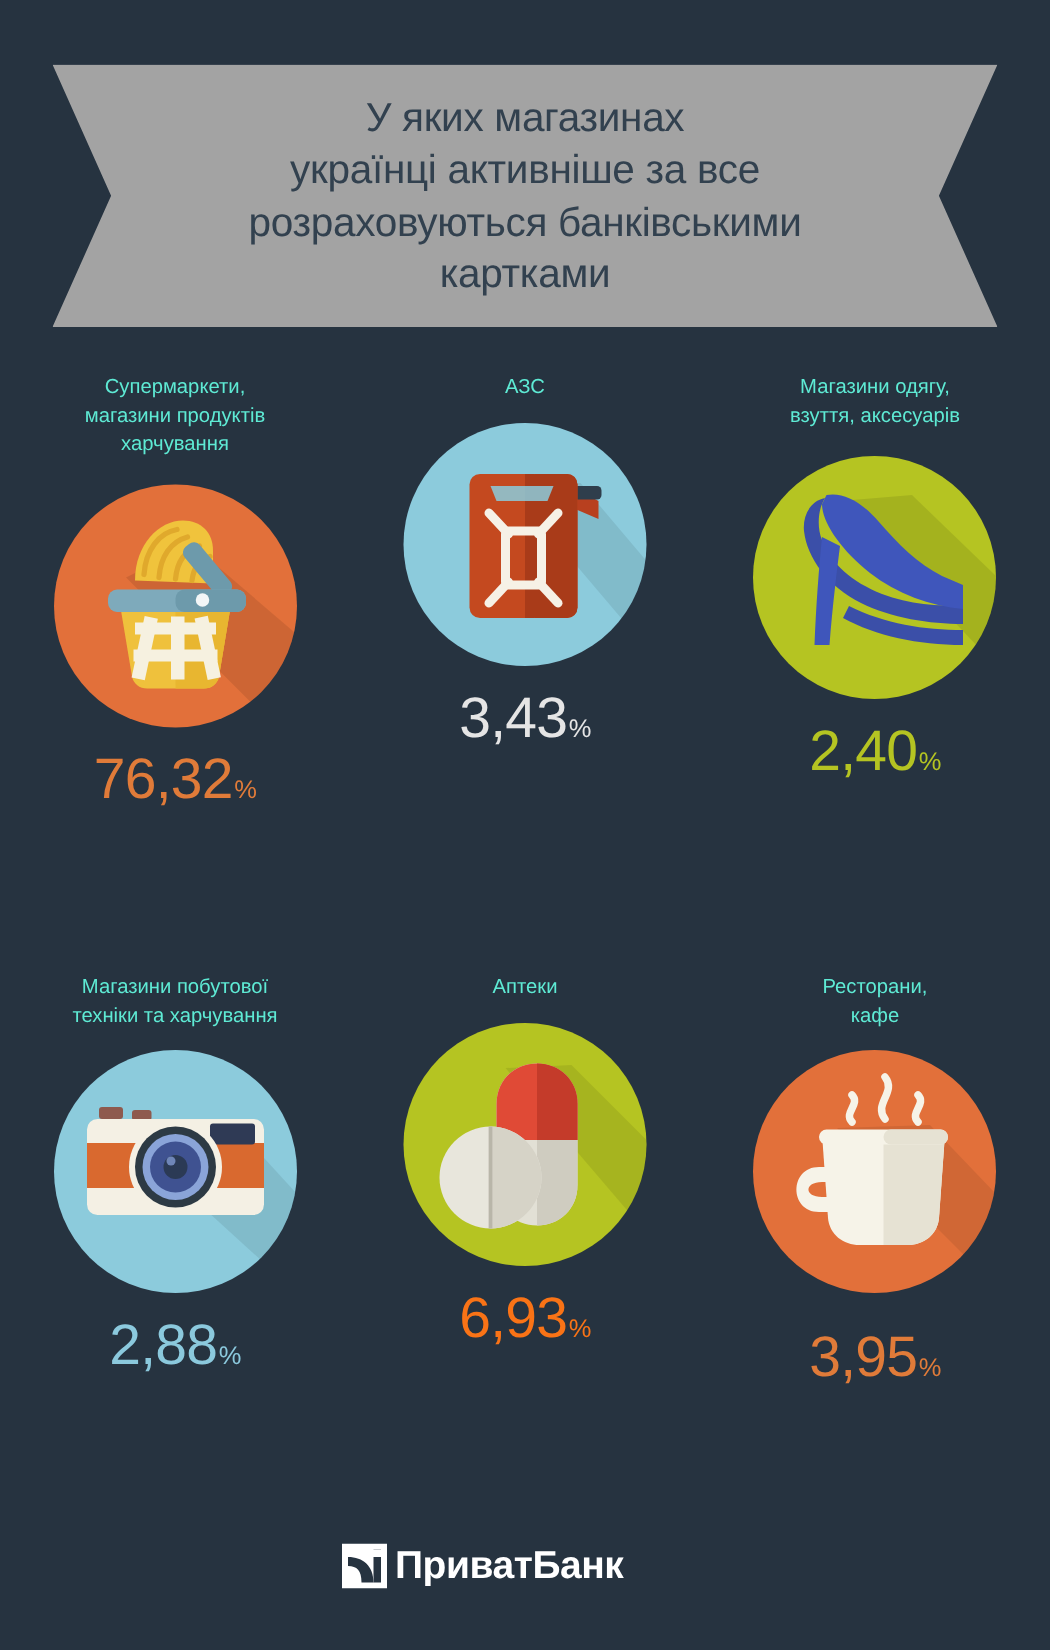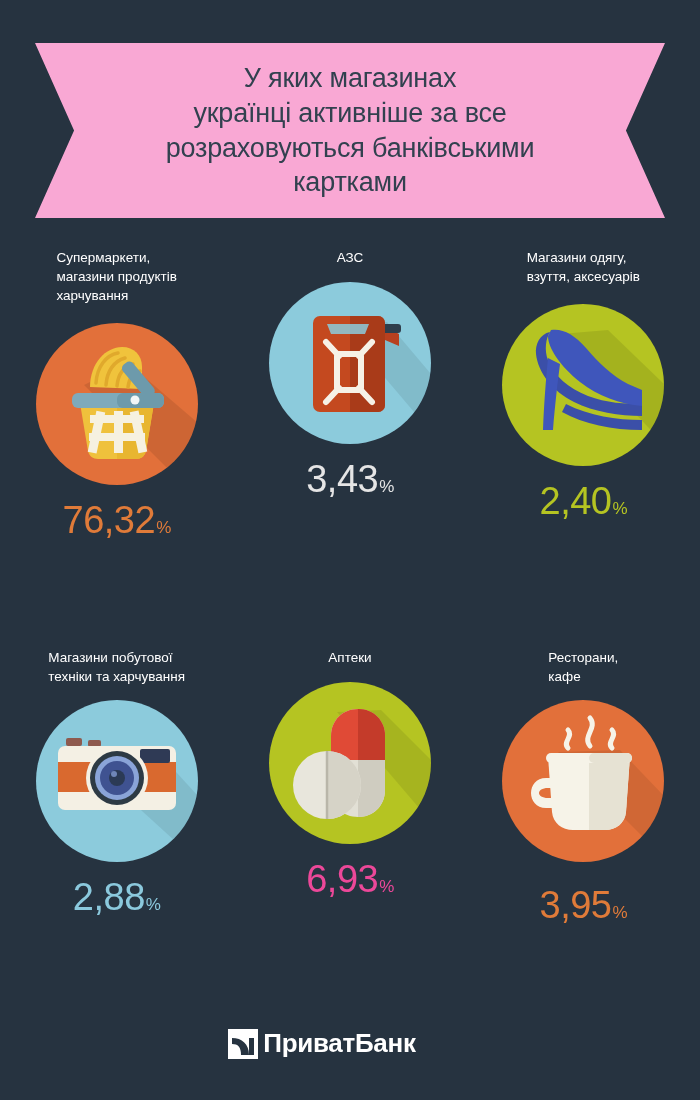--- a/index.html
+++ b/index.html
@@ -19,21 +19,21 @@
   .ribbon-wrap {
     position: absolute;
     left: 35px;
     top: 43px;
     width: 630px;
     height: 175px;
   }
   .ribbon {
     width: 100%;
     height: 100%;
-    background: #f9a8d4;
+    background: #a3a3a3;
     -webkit-clip-path: polygon(0 0, 100% 0, 100% 100%, 0 100%, 6.2% 50%);
     clip-path: polygon(0% 0%, 100% 0%, 93.8% 50%, 100% 100%, 0% 100%, 6.2% 50%);
     display: flex;
     align-items: center;
     justify-content: center;
   }
   .ribbon-title {
     color: #32414f;
     font-size: 27px;
     line-height: 1.28;
@@ -51,23 +51,24 @@
   .row-bottom { position: absolute; top: 648px; left: 0; }
 
   .cell {
     width: 233.33px;
     display: flex;
     flex-direction: column;
     align-items: center;
   }
 
   .cat-label {
-    color: #ffffff;
+    color: #5eead4;
     font-size: 13.5px;
     line-height: 1.42;
+    text-align: center;
     white-space: pre-line;
     min-height: 20px;
   }
 
   .icon-circle {
     width: 162px;
     height: 162px;
     border-radius: 50%;
     margin-top: 14px;
     position: relative;
@@ -260,21 +261,21 @@
         <path d="M62 54 C62 38 74 27 89 27 C104 27 116 38 116 54 L116 108 C116 124 104 135 89 135 C74 135 62 124 62 108 Z" fill="#e2e0d5"></path>
         <path d="M62 54 C62 38 74 27 89 27 C104 27 116 38 116 54 L116 78 L62 78 Z" fill="#e04a36"></path>
         <path d="M89 27 C104 27 116 38 116 54 L116 78 L89 78 Z" fill="#c43b2a"></path>
         <path d="M89 78 L116 78 L116 108 C116 124 104 135 89 135 Z" fill="#cfccc0"></path>
 
         <circle cx="58" cy="103" r="34" fill="#e8e6dc"></circle>
         <path d="M58 69 A34 34 0 0 1 58 137 Z" fill="#d6d3c7"></path>
         <line x1="58" y1="69" x2="58" y2="137" stroke="#b9b6a9" stroke-width="2.5"></line>
       </svg>
     </div>
-    <div class="value" style="color:#ec4899;">
+    <div class="value" style="color:#f97316;">
       <span>6,93</span>
         <span class="pct">%</span>
     </div>
   </div>
 
   <div class="cell">
     <div class="cat-label">Ресторани,
 кафе</div>
     <div class="icon-circle" style="background:#e2703a;">
       <svg viewBox="0 0 162 162" width="162" height="162">

